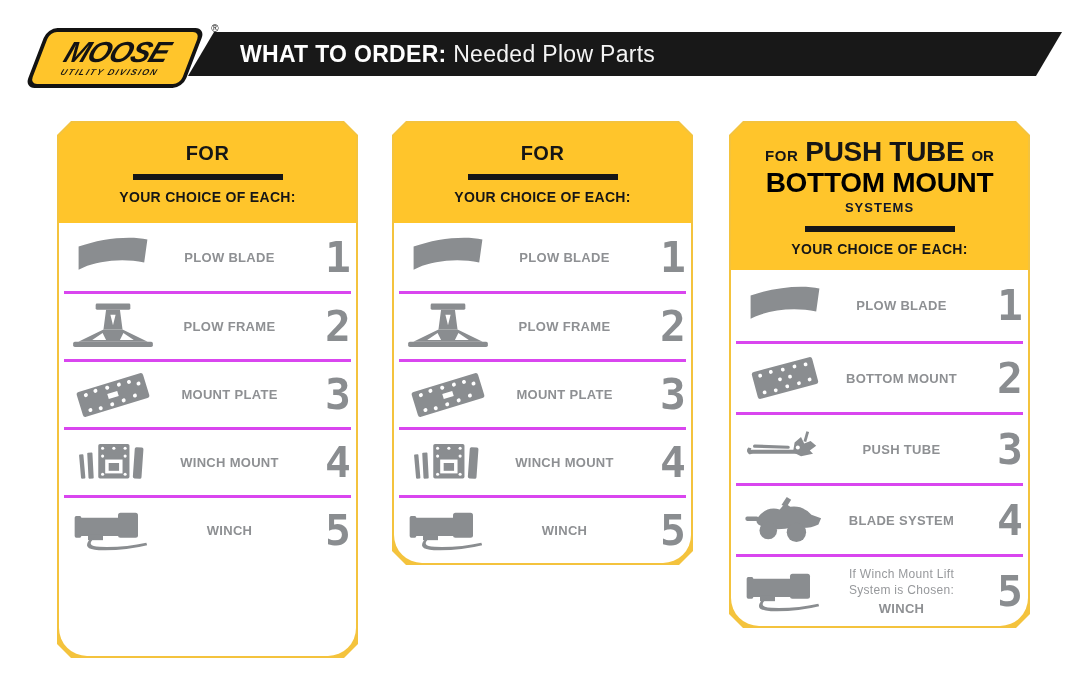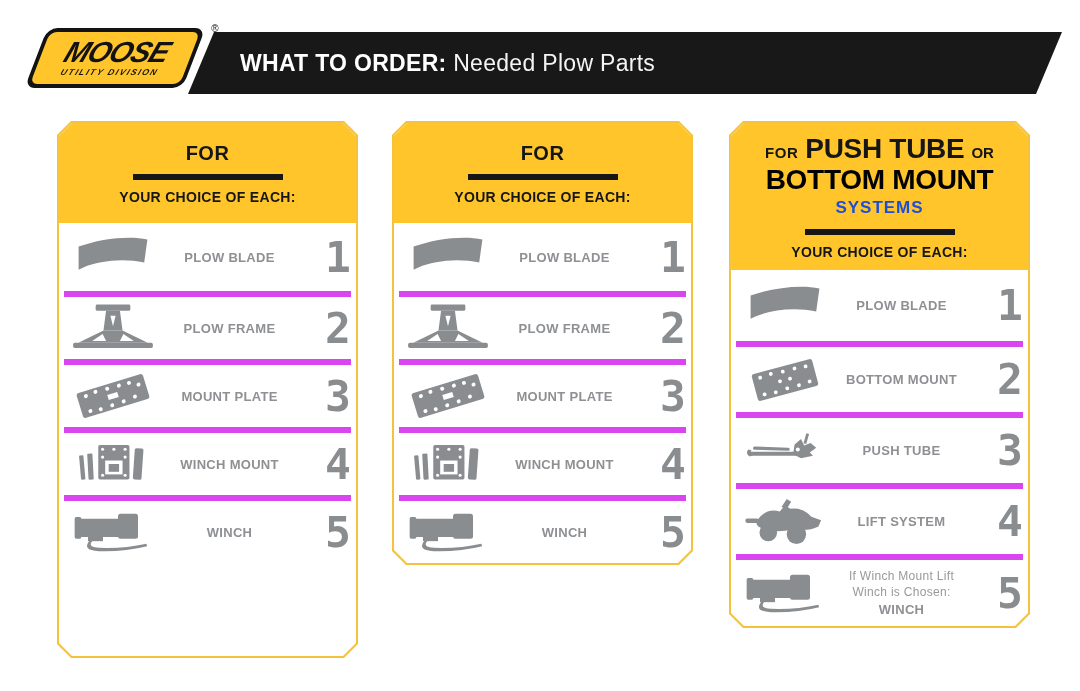--- a/index.html
+++ b/index.html
@@ -1,65 +1,65 @@
 <!DOCTYPE html>
 <html><head>
 <meta charset="utf-8">
 <style>
   * { margin:0; padding:0; box-sizing:border-box; }
   html,body { width:1080px; height:691px; }
   body { background:#ffffff; font-family:"Liberation Sans", sans-serif; position:relative; overflow:hidden; }
 
   
-  .topbar { position:absolute; left:188px; top:32px; width:874px; height:62px; background:#181818;
+  .topbar { position:absolute; left:188px; top:32px; width:874px; height:44px; background:#181818;
             clip-path:polygon(26px 0, 100% 0, calc(100% - 26px) 100%, 0 100%);
             display:flex; align-items:center; padding-left:52px; }
   .topbar-title { color:#ffffff; font-size:23px; letter-spacing:0.3px; white-space:pre; }
   .tb-bold { font-weight:bold; }
   .tb-rest { font-weight:normal; color:#f4f4f4; }
 
   .logo { position:absolute; left:36px; top:28px; width:158px; height:60px; transform:skewX(-21deg);
           background:#131313; border-radius:10px; padding:4px; z-index:2; }
   .logo-inner { width:100%; height:100%; background:#FFC52B; border-radius:7px;
                 display:flex; flex-direction:column; align-items:center; justify-content:center; }
   .logo-brand { font-style:italic; font-weight:bold; font-size:29px; letter-spacing:-1px; color:#131313; line-height:0.9; }
   .logo-division { font-style:italic; font-weight:bold; font-size:8.5px; letter-spacing:1.6px; color:#131313; margin-top:2px; }
   .logo-reg { position:absolute; right:-13px; top:-5px; font-size:10px; color:#131313; transform:skewX(21deg); }
 
   
   .card { position:absolute; top:121px; width:301px; background:#F4C33D; padding:2px;
           clip-path:polygon(14px 0, calc(100% - 14px) 0, 100% 14px, 100% calc(100% - 14px),
                             calc(100% - 14px) 100%, 14px 100%, 0 calc(100% - 14px), 0 14px); }
   .card-inner { background:#ffffff; width:100%; height:100%; display:flex; flex-direction:column;
           clip-path:polygon(13px 0, calc(100% - 13px) 0, 100% 13px, 100% calc(100% - 13px),
-                            calc(100% - 13px) 100%, 13px 100%, 0 calc(100% - 13px), 0 13px); }
+                            calc(100% - 13px) 100%, 13px 100%, 0 calc(100% - 13px), 0 13px);border-radius:28px; }
   #card-atv { left:57px;  height:537px; }
   #card-utv { left:392px; height:444px; }
   #card-pt  { left:729px; height:507px; }
 
   .card-head { background:#FFC52B; display:flex; flex-direction:column; align-items:center; justify-content:center; flex:0 0 auto; }
   #card-atv .card-head, #card-utv .card-head { height:100px; }
   #card-pt .card-head { height:147px; }
 
   .head-line { display:flex; align-items:baseline; gap:9px; color:#161616; }
   .head-for  { font-size:20px; font-weight:bold; letter-spacing:0.5px; }
   .head-title{ font-size:37px; font-weight:bold; letter-spacing:-0.5px; }
   .head-rule { width:150px; height:6px; background:#161616; margin:9px 0 9px; }
   .head-sub  { font-size:14px; font-weight:bold; color:#161616; letter-spacing:0.3px; }
 
   #card-pt .head-line  { gap:7px; }
   #card-pt .head-for, #card-pt .head-or { font-size:15px; font-weight:bold; }
   #card-pt .head-title, #card-pt .head-title2 { font-size:28px; font-weight:bold; letter-spacing:-0.3px; }
   #card-pt .head-title2 { line-height:1.05; }
-  #card-pt .head-title3 { font-size:17px; font-weight:bold; color:#1d4ed8; letter-spacing:1px; margin-top:3px;text-align:center; }
+  #card-pt .head-title3 { font-size:13px; font-weight:bold; color:#0f172a; letter-spacing:1px; margin-top:3px;text-align:center; }
   #card-pt .head-rule { margin-top:11px; }
 
   .rows { flex:1; display:flex; flex-direction:column; padding:0 5px; }
   .row { display:flex; align-items:center; flex:0 0 68px; }
-  .row + .row { border-top:6px solid #d946ef; }
+  .row + .row { border-top:3px solid #d946ef; }
   .row-tall { flex:1 1 auto; }
   #card-pt .row { flex:0 0 71px; }
   #card-pt .row-tall { flex:1 1 auto; }
 
   .icon-box { width:98px; display:flex; justify-content:center; align-items:center; }
   .row-label { flex:1; text-align:center; font-size:13px; font-weight:bold; color:#8E9093; letter-spacing:0.3px; }
   .row-qty { width:54px; text-align:right; font-family:"DejaVu Sans Mono", monospace;
              font-size:43px; font-weight:bold; color:#8A8D90; line-height:1; }
   .note-small { font-size:12px; color:#97999C; font-weight:normal; line-height:1.3; }
   .note-label { margin-top:2px; }
@@ -337,35 +337,35 @@
     <div class="row">
       <div class="icon-box">
         <svg class="icon" width="88" height="54" viewBox="0 0 100 60">
               <path d="M20 26 Q30 14 44 18 L50 11 L56 15 Q70 13 80 24 L91 28 L88 35 Q76 41 60 38 Q40 43 26 38 Q13 34 20 26 Z"></path>
               <circle cx="31" cy="42" r="10"></circle>
               <circle cx="63" cy="44" r="11"></circle>
               <path d="M46 13 L52 4 L57 7 L52 15 Z"></path>
               <rect x="5" y="26" width="15" height="5" rx="2"></rect>
             </svg>
       </div>
-      <div class="row-label">LIFT SYSTEM</div>
+      <div class="row-label">BLADE SYSTEM</div>
       <div class="row-qty">4</div>
     </div>
     <div class="row row-tall">
       <div class="icon-box">
         <svg class="icon" width="88" height="50" viewBox="0 0 100 60">
               <rect x="8" y="14" width="58" height="22" rx="3"></rect>
               <rect x="4" y="12" width="8" height="26" rx="2"></rect>
               <rect x="56" y="8" width="24" height="30" rx="3"></rect>
               <rect x="20" y="34" width="18" height="7"></rect>
               <path d="M28 38 q-12 10 6 11 q30 1 56 -5 l1 3 q-28 7 -58 6 q-22 -1 -10 -14 Z"></path>
             </svg>
       </div>
       <div class="row-label">
         <div class="note-small">If Winch Mount Lift</div>
-        <div class="note-small">Winch is Chosen:</div>
+        <div class="note-small">System is Chosen:</div>
         <div class="note-label">WINCH</div>
       </div>
       <div class="row-qty">5</div>
     </div>
   </div>
  </div>
 </div>
 
 </body></html>

